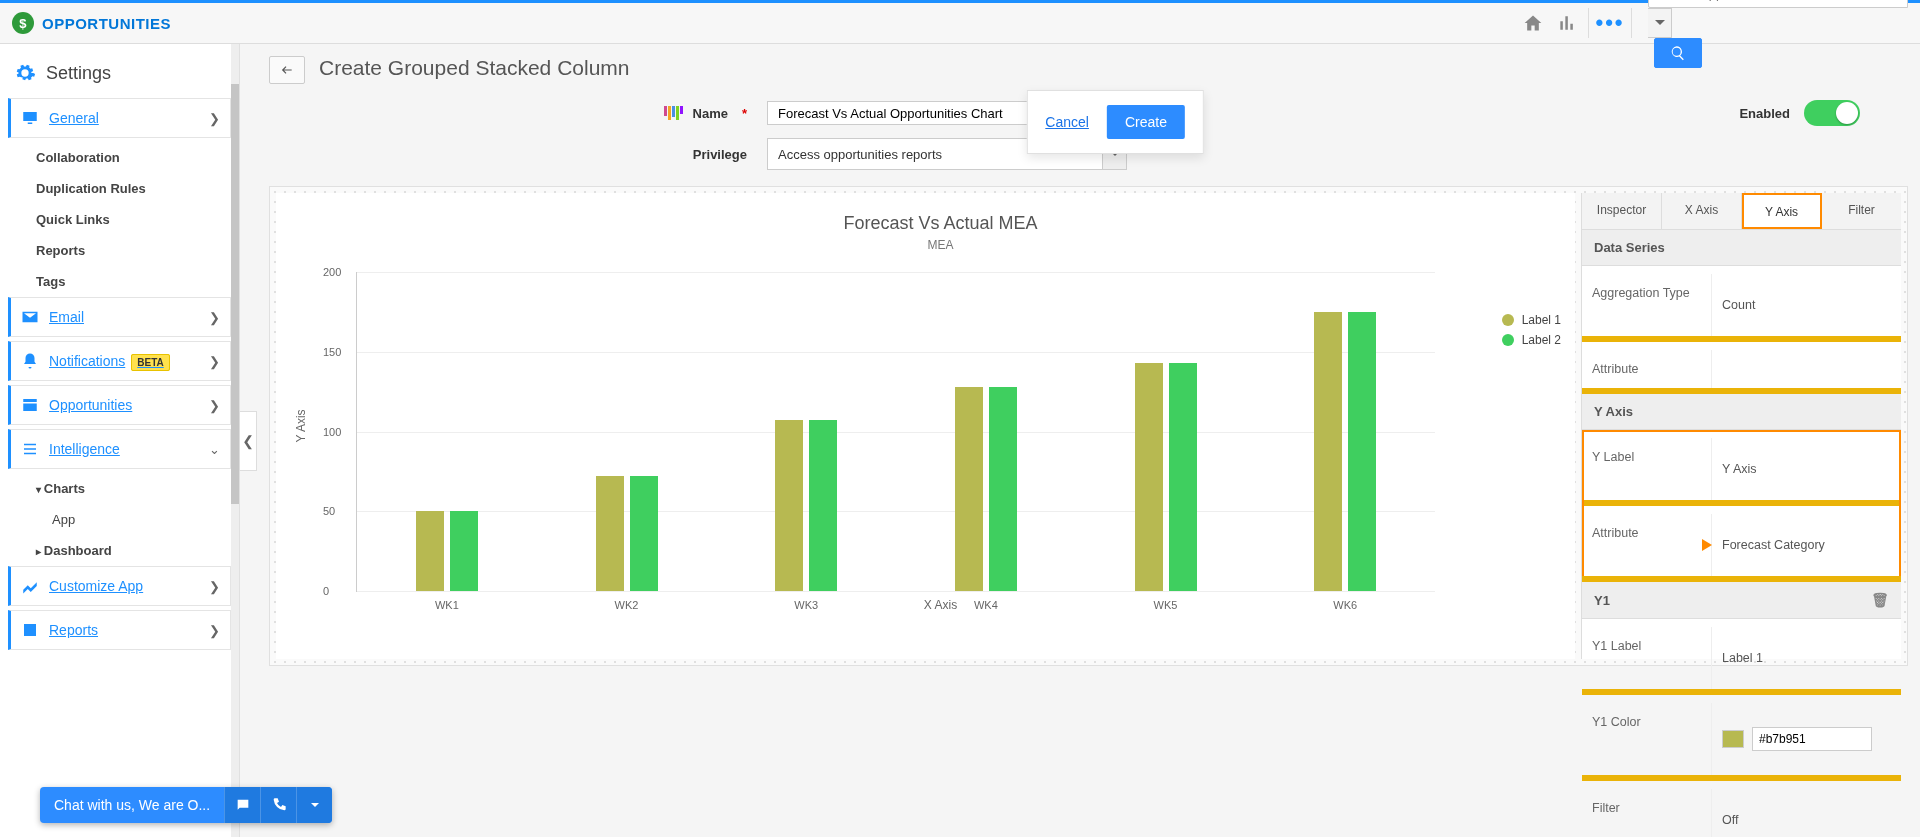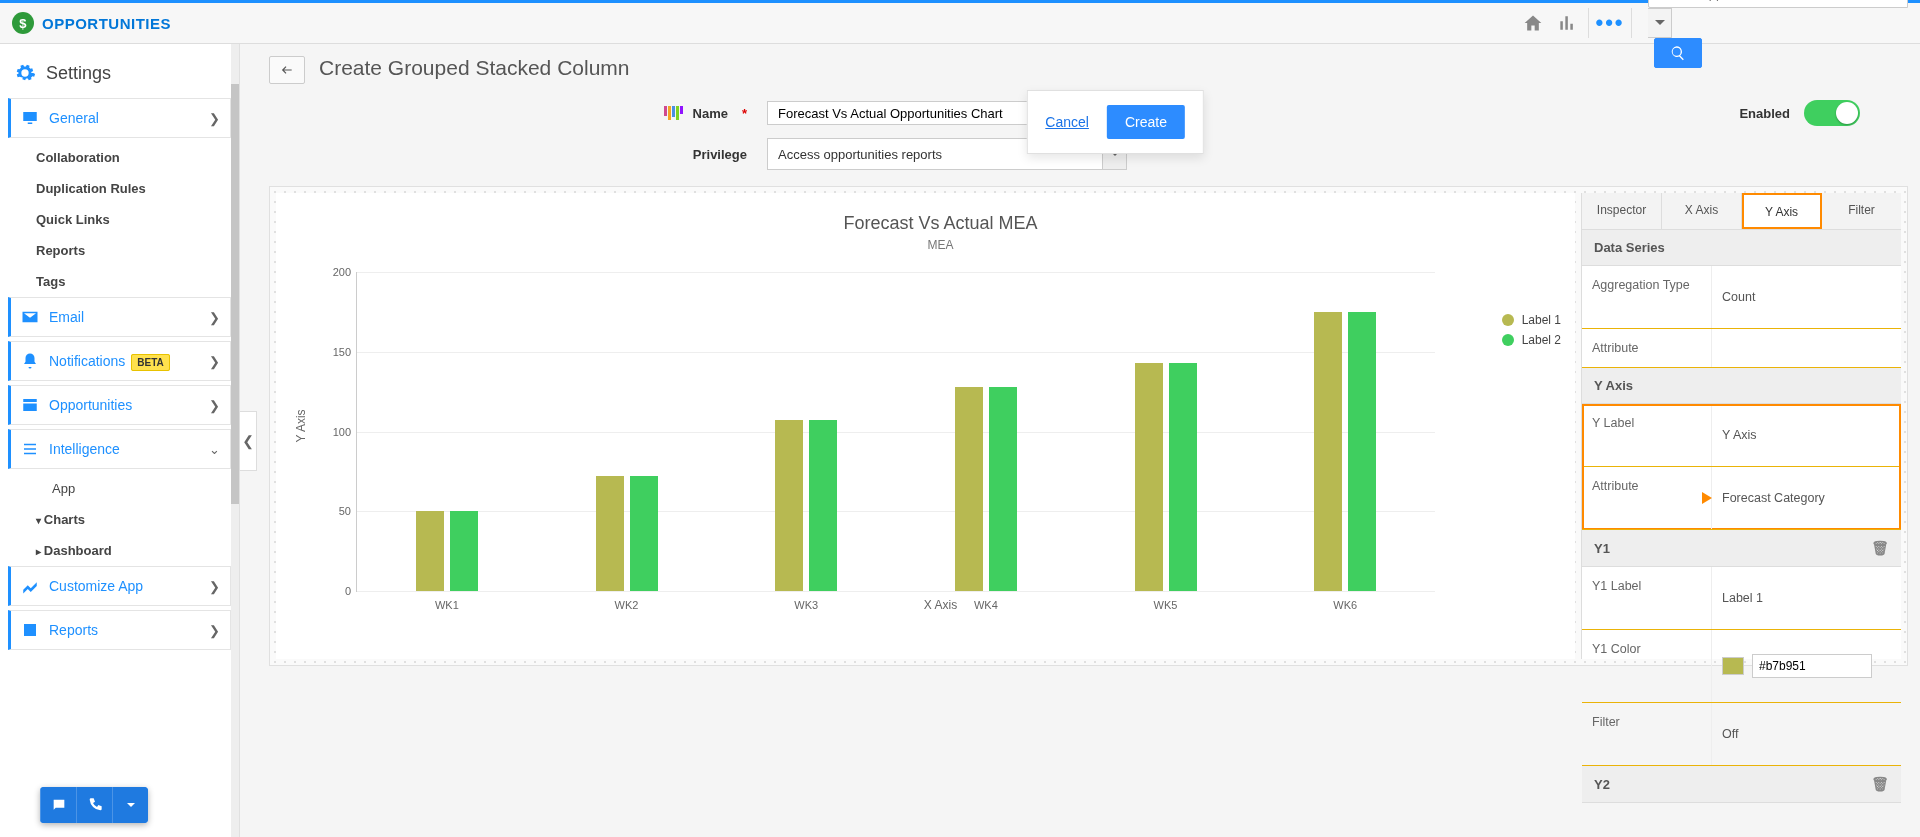--- a/index.html
+++ b/index.html
@@ -20,21 +20,21 @@
 .search-btn { width: 48px; height: 30px; background: #2d8cff; border: 1px solid #2d8cff; display:flex; align-items:center; justify-content:center; margin-left:6px; border-radius:2px; cursor:pointer; }
 .search-btn svg { width:16px; height:16px; fill:#fff; }
 
 
 .layout { display: flex; height: calc(837px - 44px); }
 .sidebar { width: 240px; background: #fff; border-right: 1px solid #e0e0e0; padding: 14px 8px 0 8px; overflow-y: auto; position: relative; }
 .settings-header { display:flex; align-items:center; gap:10px; padding: 4px 8px 14px 6px; font-size:18px; color:#444; }
 .gear-icon { width:22px; height:22px; fill:#1e90ff; }
 .nav-item { display:flex; align-items:center; padding:10px 10px; border:1px solid #e4e4e4; border-left:3px solid transparent; margin-bottom:4px; cursor:pointer; color:#333; background:#fff; }
 .nav-item.active, .nav-item.blue { border-left-color:#1e90ff; color:#1e90ff; }
-.nav-item .label { flex:1; margin-left:10px; font-size:14px; }
+.nav-item .label { flex:1; margin-left:10px; font-size:14px;text-decoration:underline; }
 .nav-item .chev { color:#666; }
 .nav-icon { width:18px; height:18px; fill:currentColor; }
 .sub-item { padding:8px 10px 8px 28px; color:#444; font-size:13px; cursor:pointer; }
 .sub-item.bold { font-weight:bold; }
 .sub-item.caret::before { content:'▾ '; font-size:10px; }
 .sub-item.caret-right::before { content:'▸ '; font-size:10px; }
 .beta { background:#ffe14d; color:#333; font-size:10px; font-weight:bold; padding:2px 5px; margin-left:6px; border-radius:2px; border:1px solid #e8c200; }
 .side-scroll { position:absolute; right:0; top:0; bottom:0; width:8px; background:#eee; }
 .side-scroll-thumb { position:absolute; right:0; top:40px; width:8px; height:420px; background:#c5c5c5; }
 
@@ -63,39 +63,39 @@
 .toggle-knob { position:absolute; right:2px; top:2px; width:22px; height:22px; background:#fff; border-radius:50%; box-shadow:0 1px 2px rgba(0,0,0,.3); }
 
 .designer { margin:10px 12px 0 12px; border:1px solid #e0e0e0; background:#fafafa; background-image:radial-gradient(#e0e0e0 1px, transparent 1px); background-size:10px 10px; display:flex; height:480px; }
 .chart-area { flex:1; background:#fff; margin:6px; position:relative; padding:20px 20px 10px 50px; }
 .chart-title { text-align:center; font-size:18px; color:#555; }
 .chart-sub { text-align:center; font-size:12px; color:#777; margin-top:4px; }
 .yaxis-label { position:absolute; left:8px; top:50%; transform:translateY(-50%) rotate(-90deg); font-size:12px; color:#666; }
 .xaxis-label { text-align:center; font-size:12px; color:#666; margin-top:6px; }
 .plot { position:relative; height:320px; margin-top:20px; margin-left:30px; margin-right:120px; border-left:1px solid #ccc; border-bottom:1px solid #ccc; }
 .grid-line { position:absolute; left:0; right:0; border-top:1px solid #eee; }
-.ytick { position:absolute; left:-34px; transform:translateY(-50%); font-size:11px; color:#666; width:28px; text-align:right; }
+.ytick { position:absolute; left:-34px; transform:translateY(-50%); font-size:11px; color:#666; width:28px; }
 .bars { position:absolute; left:0; right:0; bottom:0; top:0; display:flex; }
 .group { flex:1; display:flex; align-items:flex-end; justify-content:center; gap:6px; position:relative; }
 .bar { width:28px; }
 .bar1 { background:#b7b951; }
 .bar2 { background:#3fcf5f; }
 .xtick { position:absolute; bottom:-20px; left:50%; transform:translateX(-50%); font-size:11px; color:#666; }
 .legend { position:absolute; right:14px; top:120px; font-size:12px; color:#444; }
 .legend-item { display:flex; align-items:center; gap:8px; margin-bottom:6px; }
 .swatch { width:12px; height:12px; border-radius:50%; }
 
 .inspector { width:320px; background:#fff; border-left:1px solid #ddd; display:flex; flex-direction:column; margin:6px 6px 6px 0; }
 .inspector-tabs { display:flex; border-bottom:1px solid #ddd; }
 .itab { flex:1; text-align:center; padding:10px 4px; font-size:12px; background:#f3f3f3; border-right:1px solid #ddd; cursor:pointer; color:#555; }
 .itab:last-child { border-right:none; }
 .itab.active { background:#fff; border-top:2px solid #1e90ff; outline:2px solid #ff8a00; outline-offset:-2px; color:#333; }
 .section-head { background:#eee; padding:10px 12px; font-size:13px; font-weight:bold; color:#555; border-bottom:1px solid #ddd; display:flex; align-items:center; }
 .section-head .trash { margin-left:auto; color:#888; cursor:pointer; font-size:14px; }
-.prop-row { display:flex; border-bottom:1px solid #eab308; font-size:12.5px; }
+.prop-row { display:flex; border-bottom:6px solid #eab308; font-size:12.5px;margin-top:8px; }
 .prop-k { width:130px; padding:12px 10px; color:#666; border-right:1px solid #eee; }
 .prop-v { flex:1; padding:24px 10px; color:#555; display:flex; align-items:center; gap:8px; }
 .highlight-box { outline:2px solid #ff8a00; outline-offset:-2px; position:relative; }
 .arrow-marker { position:absolute; right:-2px; top:50%; transform:translateY(-50%); width:0; height:0; border-left:10px solid #ff8a00; border-top:6px solid transparent; border-bottom:6px solid transparent; }
 .color-chip { width:22px; height:18px; border:1px solid #ccc; }
 .color-input { border:1px solid #ccc; padding:4px 6px; font-size:12px; width:120px; }
 
 
 .chat-widget { position:fixed; left:40px; bottom:14px; display:flex; align-items:center; background:#2d8cff; color:#fff; border-radius:4px; overflow:hidden; box-shadow:0 2px 6px rgba(0,0,0,.3); z-index:100; }
 .chat-text { padding:10px 14px; font-size:14px; max-width:190px; white-space:nowrap; overflow:hidden; text-overflow:ellipsis; }
@@ -185,22 +185,22 @@
       <span class="label">Opportunities</span>
       <span class="chev">❯</span>
     </div>
     <div class="nav-item blue">
       <svg class="nav-icon" viewBox="0 0 24 24">
           <path d="M4 5h16v2H4zm0 6h16v2H4zm0 6h16v2H4z"></path>
         </svg>
       <span class="label">Intelligence</span>
       <span class="chev">⌄</span>
     </div>
+    <div class="sub-item bold caret">Charts</div>
     <div class="sub-item" style="padding-left:44px;">App</div>
-    <div class="sub-item bold caret">Charts</div>
     <div class="sub-item bold caret-right">Dashboard</div>
 
     <div class="nav-item blue">
       <svg class="nav-icon" viewBox="0 0 24 24">
           <path d="M3 17l6-6 4 4 8-8v5l-8 8-4-4-6 6z"></path>
         </svg>
       <span class="label">Customize App</span>
       <span class="chev">❯</span>
     </div>
     <div class="nav-item blue">
@@ -379,20 +379,21 @@
               <span>Y2</span>
               <span class="trash">🗑</span>
             </div>
         </div>
       </div>
     </div>
   </div>
 </div>
 
 <div class="chat-widget">
+  <div class="chat-text">Chat with us, We are O...</div>
   <div class="chat-btn">
       <svg viewBox="0 0 24 24">
         <path d="M4 4h16v12H7l-3 3z"></path>
       </svg>
     </div>
   <div class="chat-btn">
       <svg viewBox="0 0 24 24">
         <path d="M6 2h4l2 5-3 2a12 12 0 006 6l2-3 5 2v4a2 2 0 01-2 2A18 18 0 014 4a2 2 0 012-2z"></path>
       </svg>
     </div>

